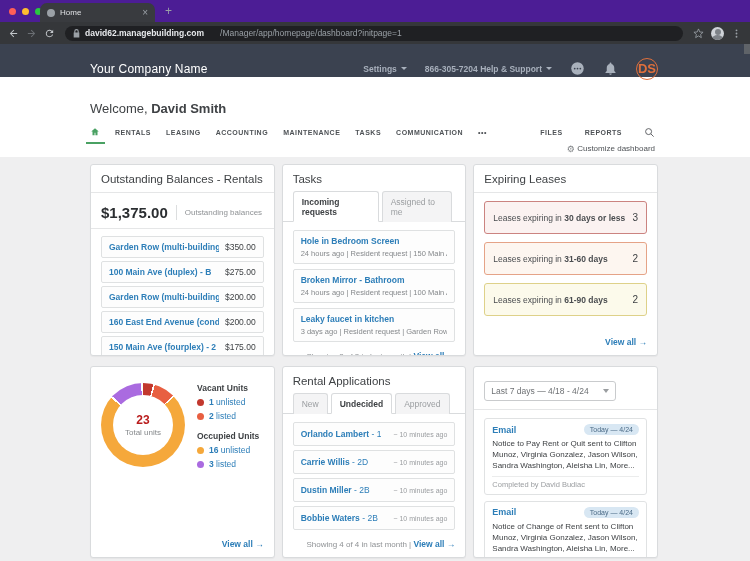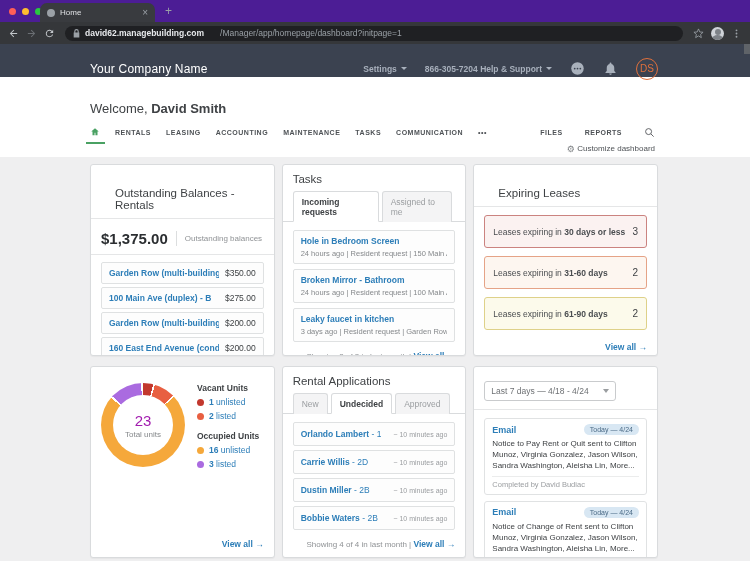--- a/index.html
+++ b/index.html
@@ -33,42 +33,42 @@
   
   .appheader { height:33px; background:#3b4250; display:flex; align-items:center;
                justify-content:space-between; padding:16px 92px 0 90px; }
   .company { font-size:12px; font-weight:500; color:#ffffff; letter-spacing:0.2px; }
   .hdr-right { display:flex; align-items:center; gap:18px; }
   .hdr-link { font-size:8.5px; font-weight:600; color:#a8b0bc; display:flex; align-items:center; gap:4px; }
   .caret { width:0; height:0; border-left:3px solid transparent; border-right:3px solid transparent;
            border-top:3.5px solid #a8b0bc; display:inline-block; }
   .hdr-ic { width:15px; height:15px; }
   .ds-avatar { width:22px; height:22px; border-radius:50%; border:1.5px solid #e0703c; color:#e0703c;
-               font-size:10px; font-weight:normal; display:flex; align-items:center; justify-content:center; }
+               font-size:13px; font-weight:bold; display:flex; align-items:center; justify-content:center; }
 
   
   .content-top { background:#fff; padding-top:24px; }
   .welcome { margin:0 90px; font-size:13px; color:#3f4245; }
   .welcome b { font-weight:bold; }
   .nav-row { margin:7px 95px 0 90px; display:flex; justify-content:space-between; align-items:center; height:18px; }
   .nav-left, .nav-right { display:flex; align-items:center; gap:15px; }
   .nav-right { gap:22px; }
   .nav-item { font-size:7px; font-weight:bold; letter-spacing:0.5px; color:#4e5256; }
   .nav-home { position:relative; display:flex; align-items:center; }
   .nav-home:after { content:""; position:absolute; left:-4px; bottom:-7px; width:19px; height:2px; background:#4aa163; }
   .customize-row { margin:3px 95px 0 0; text-align:right; font-size:8px; color:#4e5256; height:13px; }
   .gear { color:#7f8285; font-size:9px; vertical-align:-1px; }
 
   
   .cards-wrap { background:#efeff0; padding:7px 92px 10px 90px; display:grid;
                 grid-template-columns:repeat(3,1fr); grid-auto-rows:192px; gap:10px 7px; }
   .card { background:#fff; border:1px solid #d9dbdd; border-radius:3px; padding:8px 10px;
           display:flex; flex-direction:column; overflow:hidden; box-shadow:0 1px 1px rgba(0,0,0,.04); }
   .card-title { font-size:11.5px; color:#3f4245; }
-  .title-line { border-bottom:1px solid #e5e6e7; margin:14px -10px 8px; padding:0 24px 7px; }
+  .title-line { border-bottom:1px solid #e5e6e7; margin:0 -10px 8px; padding:0 10px 7px; }
   .blue { color:#2d7eb8; }
   .card-footer { margin-top:auto; text-align:right; font-size:8px; color:#8f9295; padding-top:4px; }
   .view-all { color:#2d7eb8; font-weight:bold; font-size:8.5px; }
 
   
   .amount-row { display:flex; align-items:center; gap:8px; padding:3px 0 7px; margin:0 -10px 7px;
                 border-bottom:1px solid #e5e6e7; padding-left:10px; padding-right:10px; }
   .big-amount { font-size:15px; font-weight:bold; color:#2b2e31; }
   .vdiv { width:1px; height:15px; background:#dcdedf; }
   .amount-label { font-size:8px; color:#8f9295; }
@@ -98,21 +98,21 @@
 
   
   .listing-body { display:flex; gap:12px; margin-top:8px; align-items:flex-start; }
   .donut { position:relative; width:84px; height:84px; border-radius:50%; flex:none;
            background:conic-gradient(#c2382e 0deg 14deg, #fff 14deg 16.5deg,
                       #e85f41 16.5deg 45deg, #fff 45deg 47.5deg,
                       #f5a83b 47.5deg 310.5deg, #fff 310.5deg 313deg,
                       #aa6be0 313deg 357.5deg, #fff 357.5deg 360deg); }
   .donut-hole { position:absolute; inset:12px; background:#fff; border-radius:50%;
                 display:flex; flex-direction:column; align-items:center; justify-content:center; }
-  .donut-total { font-size:15px; font-weight:normal; color:#a21caf; }
+  .donut-total { font-size:12px; font-weight:bold; color:#b91c1c; }
   .donut-label { font-size:8px; color:#85888b; margin-top:1px; }
   .legend { font-size:8.5px; }
   .legend-header { font-weight:bold; color:#3f4245; margin-bottom:4px; }
   .legend-item { display:flex; align-items:center; gap:5px; margin-bottom:4px; }
   .dot { width:7px; height:7px; border-radius:50%; flex:none; }
   .legend-item .blue b { font-weight:bold; }
   .legend-gap { height:6px; }
 
   
   .app-row { display:flex; justify-content:space-between; align-items:center; border:1px solid #dfe1e2;

